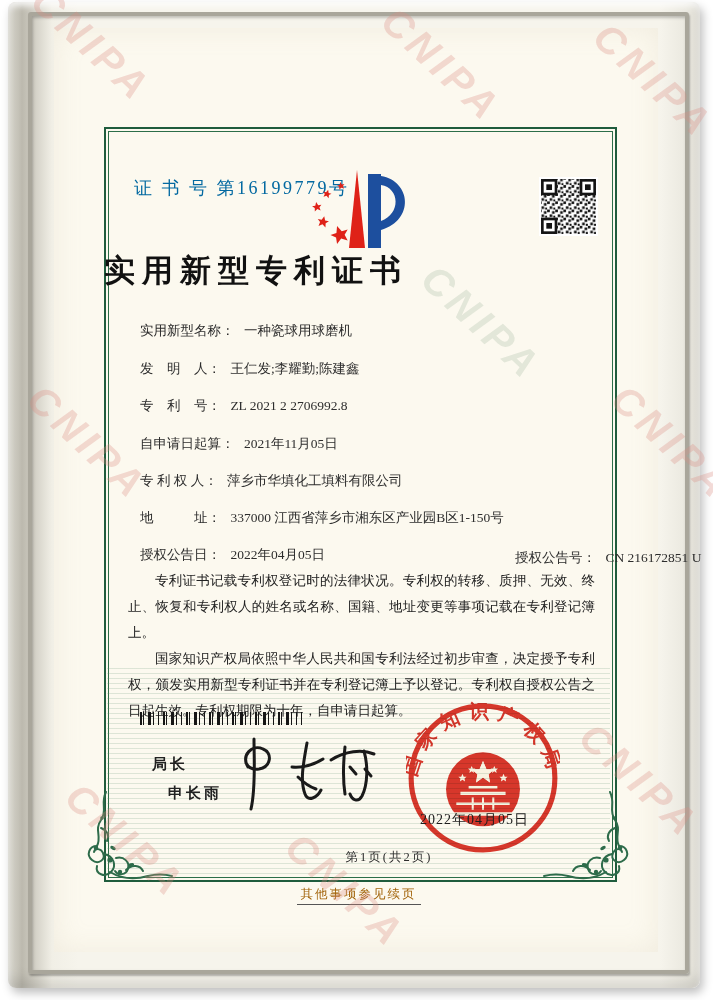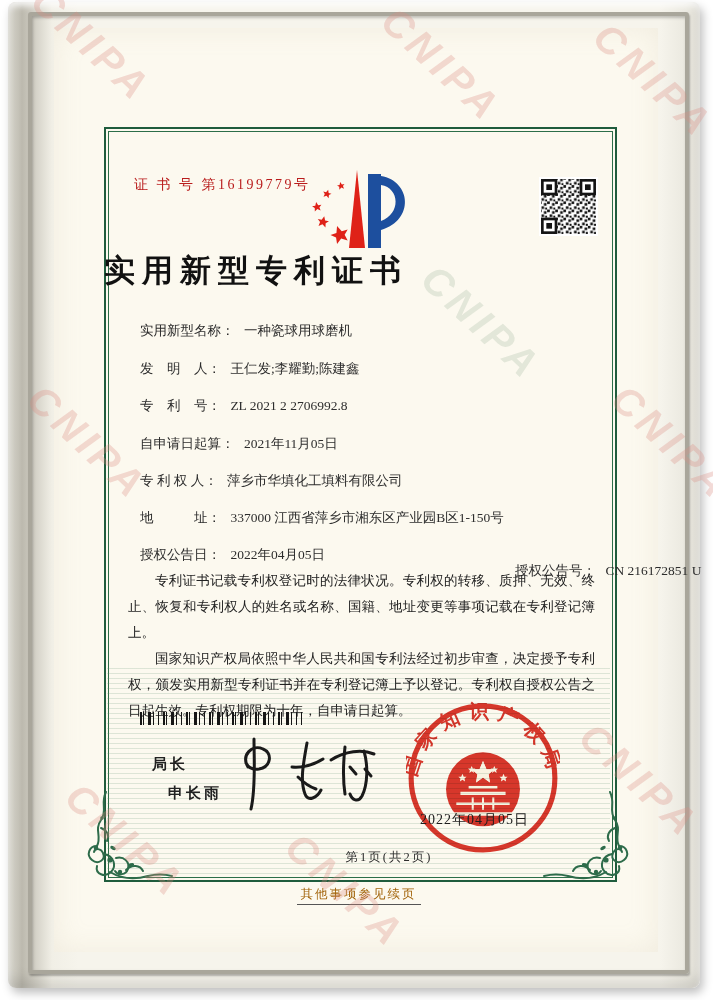--- a/index.html
+++ b/index.html
@@ -16,30 +16,30 @@
   
   .gborder{position:absolute;left:104px;top:127px;width:509px;height:751px;
            border:2.5px solid #1f5c3d;}
   .gborder::after{content:"";position:absolute;inset:2px;border:1px solid #2c6e49;}
   .guilloche{position:absolute;left:107px;top:668px;width:503px;height:208px;
              background:repeating-linear-gradient(180deg,rgba(110,155,125,.22) 0 1px,rgba(110,155,125,0) 1px 5px);}
   .flourish{position:absolute;width:92px;height:96px;color:#2d6b4a;}
   .fl-bl{left:86px;top:788px;}
   .fl-br{left:538px;top:788px;transform:scaleX(-1);}
   
-  .certno{position:absolute;left:134px;top:176px;font-size:14px;letter-spacing:2.5px;color:#b91c1c;}
+  .certno{position:absolute;left:134px;top:176px;font-size:18px;letter-spacing:2.5px;color:#0369a1;}
   .qr{position:absolute;left:539px;top:177px;width:59px;height:59px;}
   .logo{position:absolute;left:293px;top:164px;width:124px;height:94px;}
   .title{position:absolute;left:104px;top:250px;width:509px;
          font-size:31px;font-weight:bold;color:#111;letter-spacing:7px;}
   
   .row{position:absolute;left:140px;font-size:13.5px;color:#2d2d2d;white-space:nowrap;}
   .row .lab{color:#2d2d2d;margin-top:36px;}
   .row .val{margin-left:6px;}
-  .grant2{position:absolute;left:375px;top:16px;text-align:center;}
+  .grant2{position:absolute;left:375px;top:3px;text-align:center;}
   
   .legal{position:absolute;left:128px;top:568px;width:467px;font-size:13.5px;line-height:26px;color:#222;text-align:justify;}
   .legal p{margin:0;text-indent:2em;}
   
   .barcode{position:absolute;left:140px;top:712px;width:162px;height:13px;background:
     repeating-linear-gradient(90deg,#161616 0 2px,transparent 2px 3px,#161616 3px 4px,transparent 4px 8px,
     #161616 8px 11px,transparent 11px 13px,#161616 13px 14px,transparent 14px 18px,#161616 18px 19px,transparent 19px 23px);}
   .signer-title{position:absolute;left:152px;top:755px;font-size:15px;font-weight:600;letter-spacing:3px;color:#222;
                 font-family:"Liberation Sans","DejaVu Sans",sans-serif;}
   .signer-name{position:absolute;left:140px;top:784px;font-size:15px;font-weight:600;letter-spacing:3px;color:#222;

